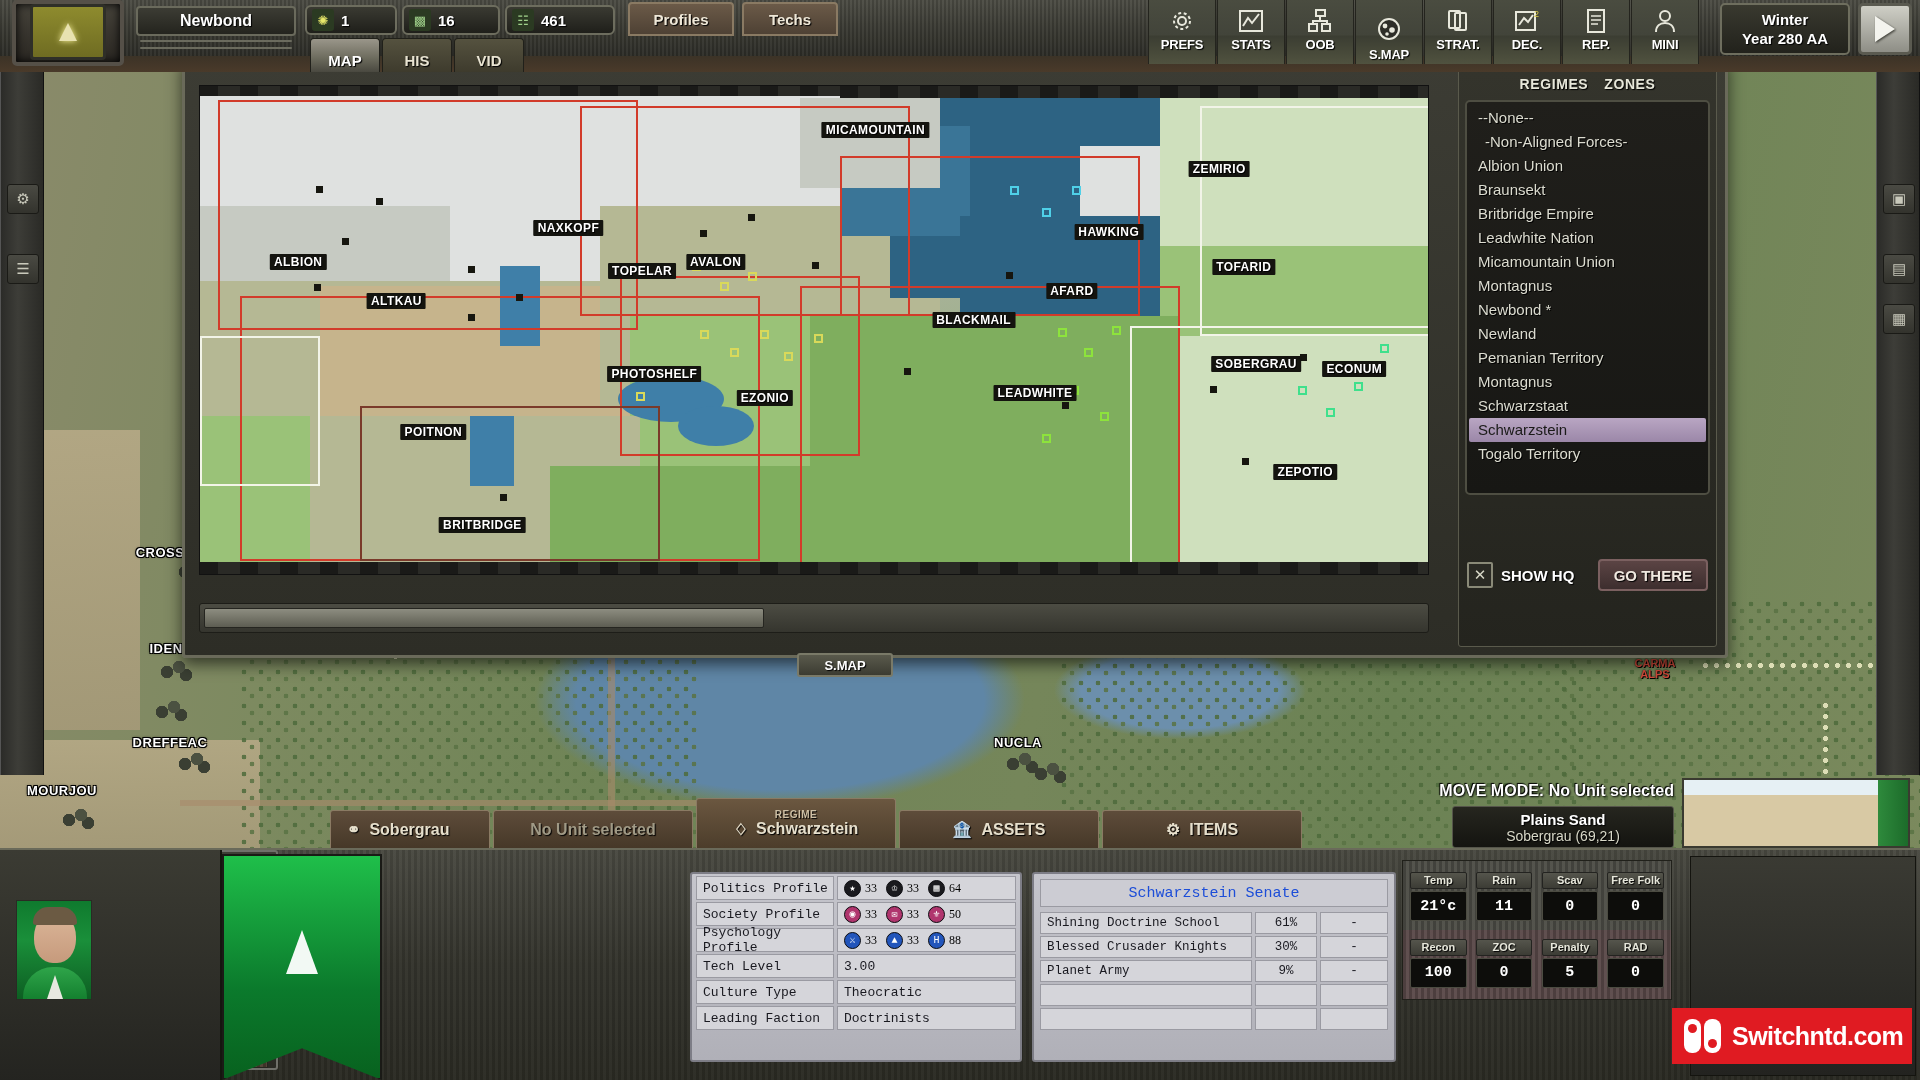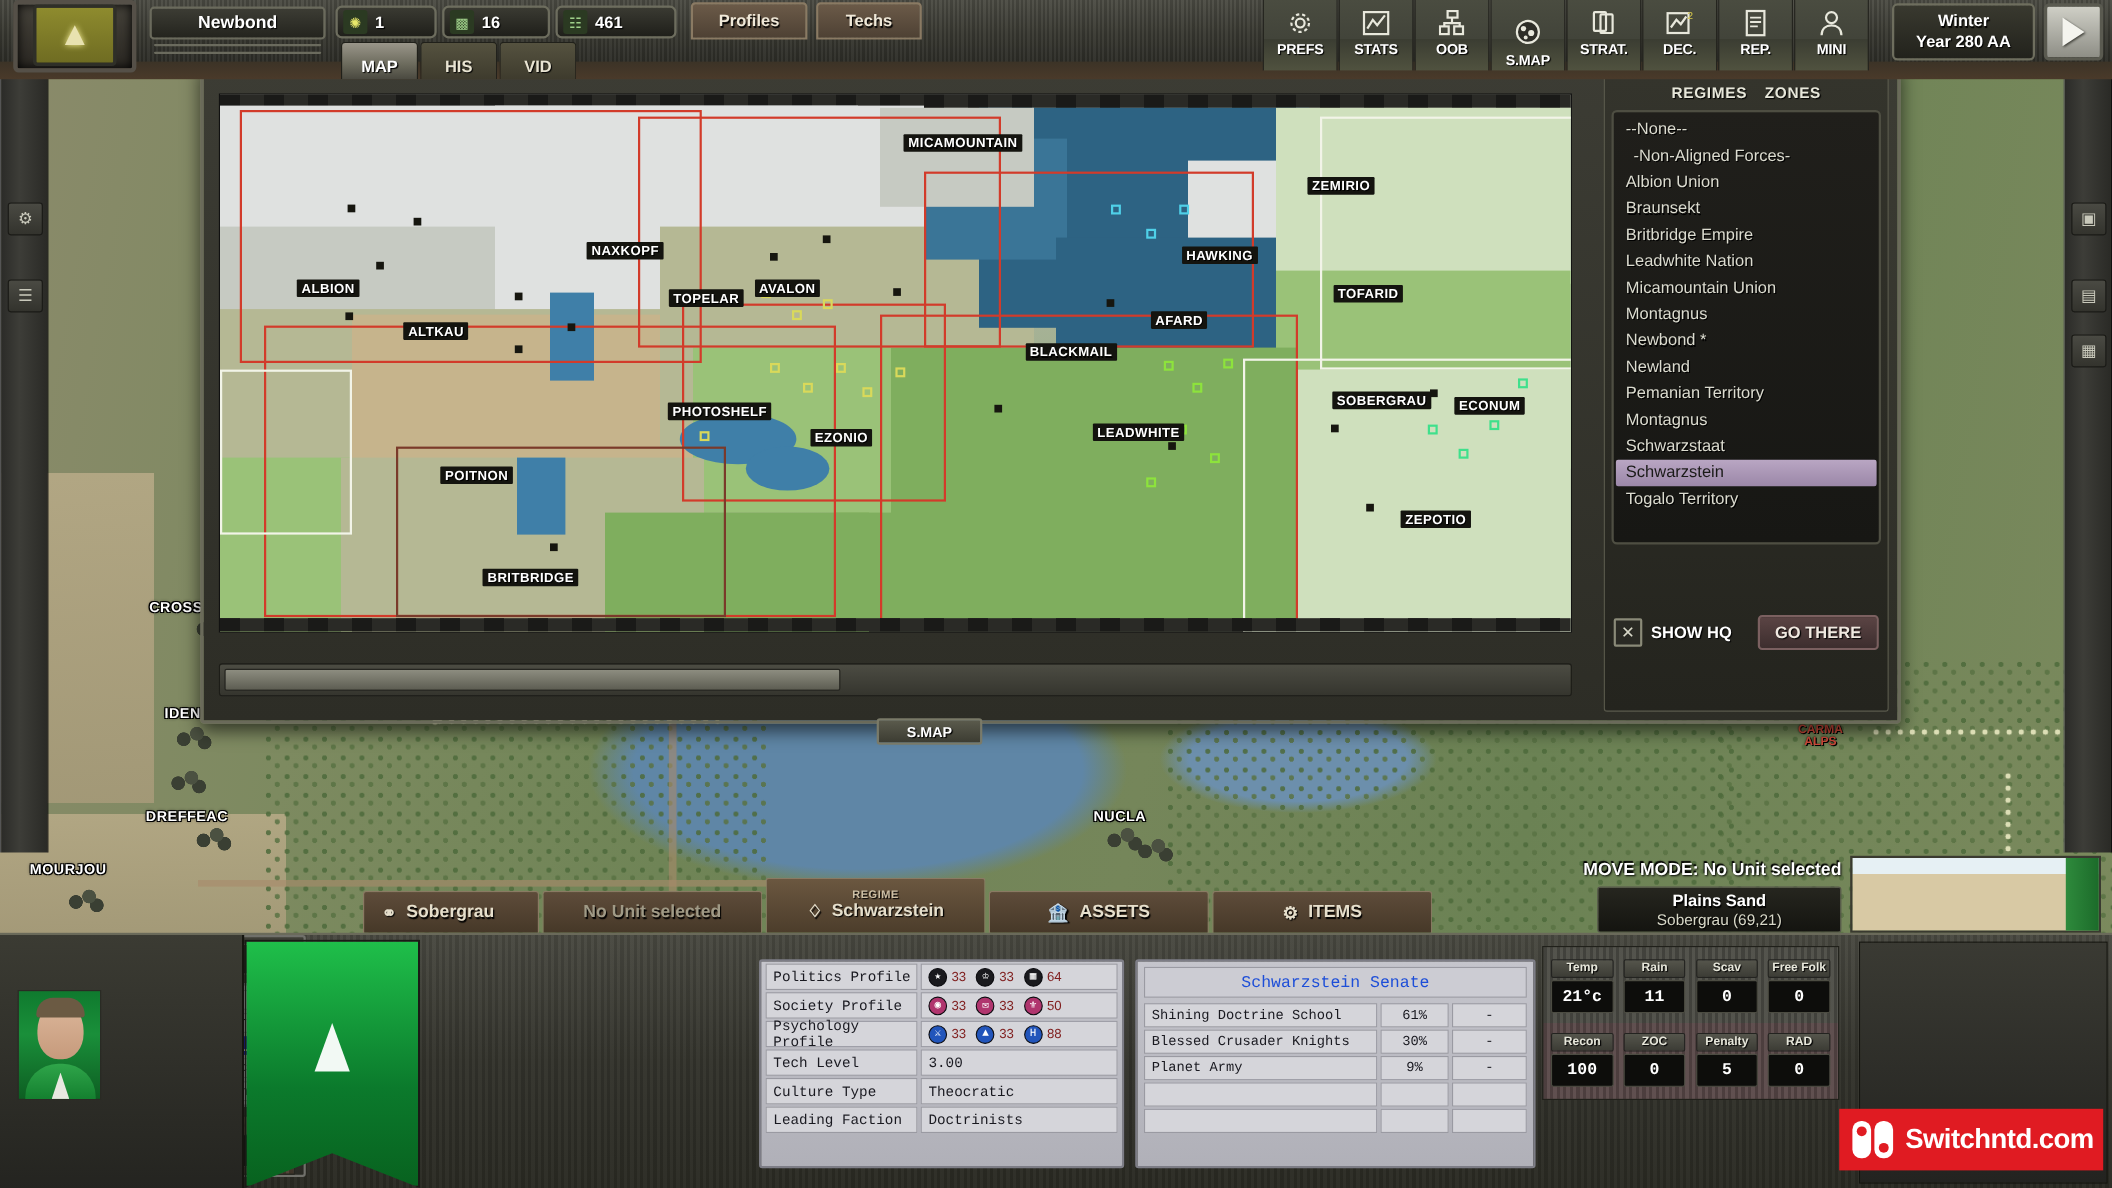--- a/index.html
+++ b/index.html
@@ -448,21 +448,21 @@
   }
   .prow .val {
     flex:1; background:#d5d5da; border:1px solid #9a9aa2;
     font-family:"Liberation Mono", monospace; font-size:13px; color:#191920;
     display:flex; align-items:center; padding-left:6px; gap:4px;
   }
   .pic {
     width:17px;height:17px;border-radius:50%; display:inline-flex; align-items:center; justify-content:center;
     color:#fff; font-size:10px; border:1.5px solid #0c0c10; flex:none;
   }
-  .pnum { font-size:12px; color:#7f1d1d; margin-right:5px; font-family:Liberation Sans, sans-serif; }
+  .pnum { font-size:12px; color:#000000; margin-right:5px; font-family:Liberation Serif, serif; }
 
   #senate { left:1032px; top:22px; width:364px; height:190px; }
   #senate .stitle {
     margin:5px 6px; height:28px; background:#ccccd3; border:1px solid #9a9aa2;
     display:flex; align-items:center; justify-content:center;
     font-family:"Liberation Mono", monospace; font-size:15px; color:#1d4ed8;
   }
   .srow { display:flex; height:22px; margin:2px 6px; gap:3px; }
   .srow .n {
     flex:1; background:#d5d5da; border:1px solid #9a9aa2;

